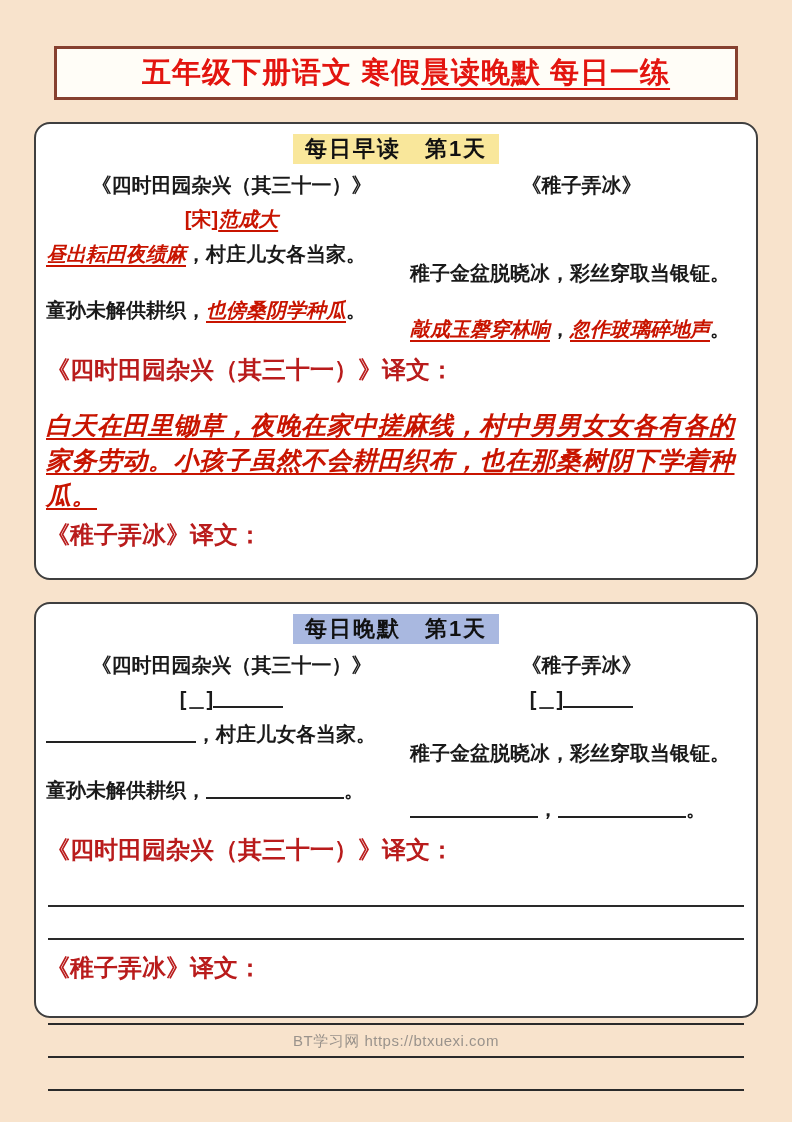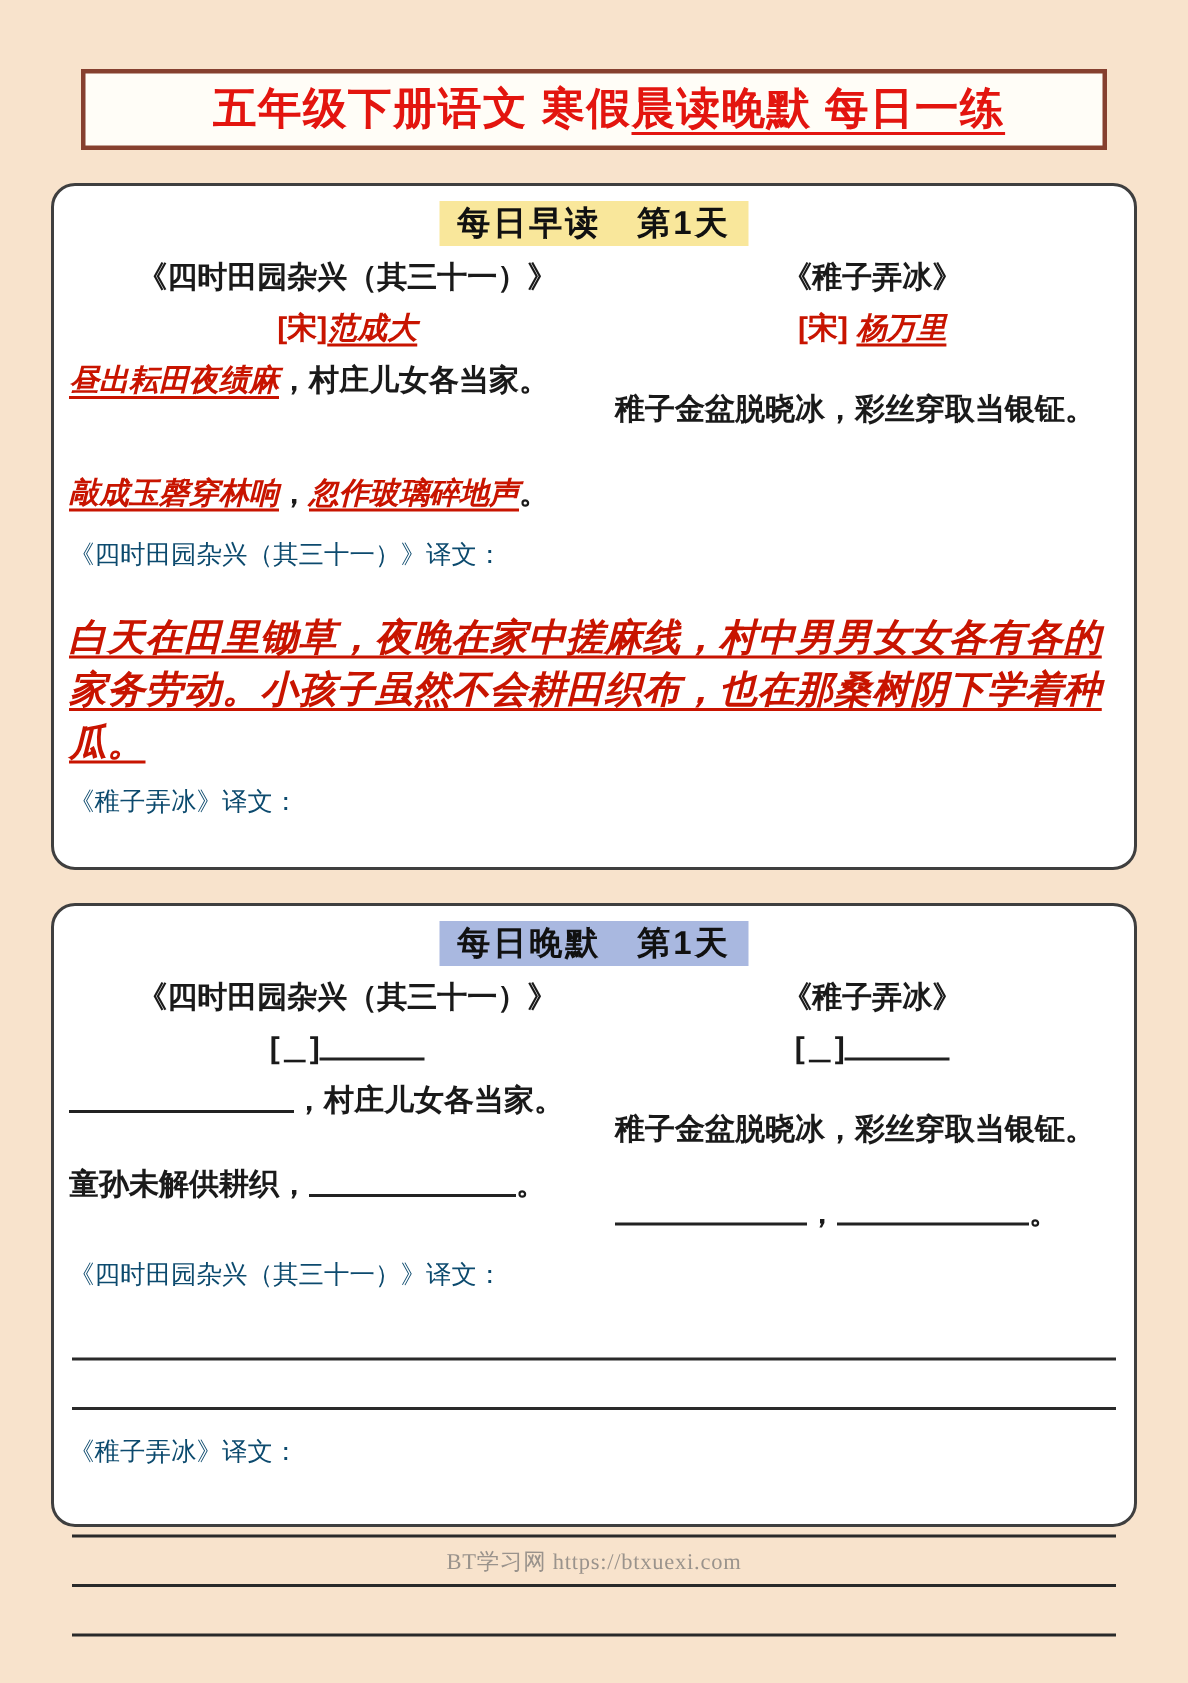--- a/index.html
+++ b/index.html
@@ -51,42 +51,41 @@
   }
 
   .poem-row { display:flex; font-size:20px; line-height:34px; }
   .col-l { width:53%; text-align:center; }
   .col-r { width:47%; text-align:center; }
 
   .verse-row { display:flex; font-size:20px; font-weight:bold; color:#1a1a1a; line-height:37px; }
   .verse-left { width:52%; }
   .verse-right { width:48%;margin-top:19px; }
 
-  .trans-label { font-size:17px; font-weight:normal; color:#0c4a6e; line-height:36px; margin-top:4px; }
+  .trans-label { font-size:24px; font-weight:bold; color:#b91c1c; line-height:36px; margin-top:4px; }
   .trans-text { font-size:25px; line-height:35px; letter-spacing:0.5px;margin-top:20px; }
 
   .blank {
     display:inline-block;
     border-bottom:2px solid #222;
     height:20px;
     vertical-align:baseline;
     margin-bottom:-2px;
   }
   .w70 { width:70px; } .w130 { width:128px; } .w140 { width:138px; } .w150 { width:150px; }
 
   .rule { border-bottom:2px solid #2a2a2a; height:33px; margin:0 2px; }
   .rule-gap { margin-top:6px; }
 
   .footer {
     margin-top:14px;
     text-align:center;
     font-size:15px;
     color:#9a938c;
     letter-spacing:0.5px;
-    font-family:Liberation Serif, serif;
   }
 </style>
 </head>
 <body>
 
 <div class="title-box">
   <div class="title-text"><span>五年级下册语文 寒假</span><span class="u">晨读晚默 每日一练</span></div>
 </div>
 
 <div class="card card-morning">
@@ -94,29 +93,29 @@
     <span class="hl hl-yellow">每日早读　第1天</span>
   </div>
 
   <div class="poem-row">
     <div class="col-l t">《四时田园杂兴（其三十一）》</div>
     <div class="col-r t">《稚子弄冰》</div>
   </div>
 
   <div class="poem-row">
     <div class="col-l"><span class="red">[宋]</span><span class="ru">范成大</span></div>
-    <div class="col-r"><span class="red">[宋]</span><span class="red">&nbsp;</span><span class="ru">杨万里</span></div>
   </div>
 
   <div class="verse-row">
     <div class="verse-left"><span class="ru">昼出耘田夜绩麻</span><span>，村庄儿女各当家。</span></div>
     <div class="verse-right"><span>稚子金盆脱晓冰，彩丝穿取当银钲。</span></div>
   </div>
 
   <div class="verse-row">
+    <div class="verse-left"><span>童孙未解供耕织，</span><span class="ru">也傍桑阴学种瓜</span><span>。</span></div>
     <div class="verse-right"><span class="ru">敲成玉磬穿林响</span><span>，</span><span class="ru">忽作玻璃碎地声</span><span>。</span></div>
   </div>
 
   <div class="trans-label">《四时田园杂兴（其三十一）》译文：</div>
   <div class="trans-text ru">白天在田里锄草，夜晚在家中搓麻线，村中男男女女各有各的家务劳动。小孩子虽然不会耕田织布，也在那桑树阴下学着种瓜。</div>
 
   <div class="trans-label">《稚子弄冰》译文：</div>
 </div>
 
 <div class="card card-evening">

